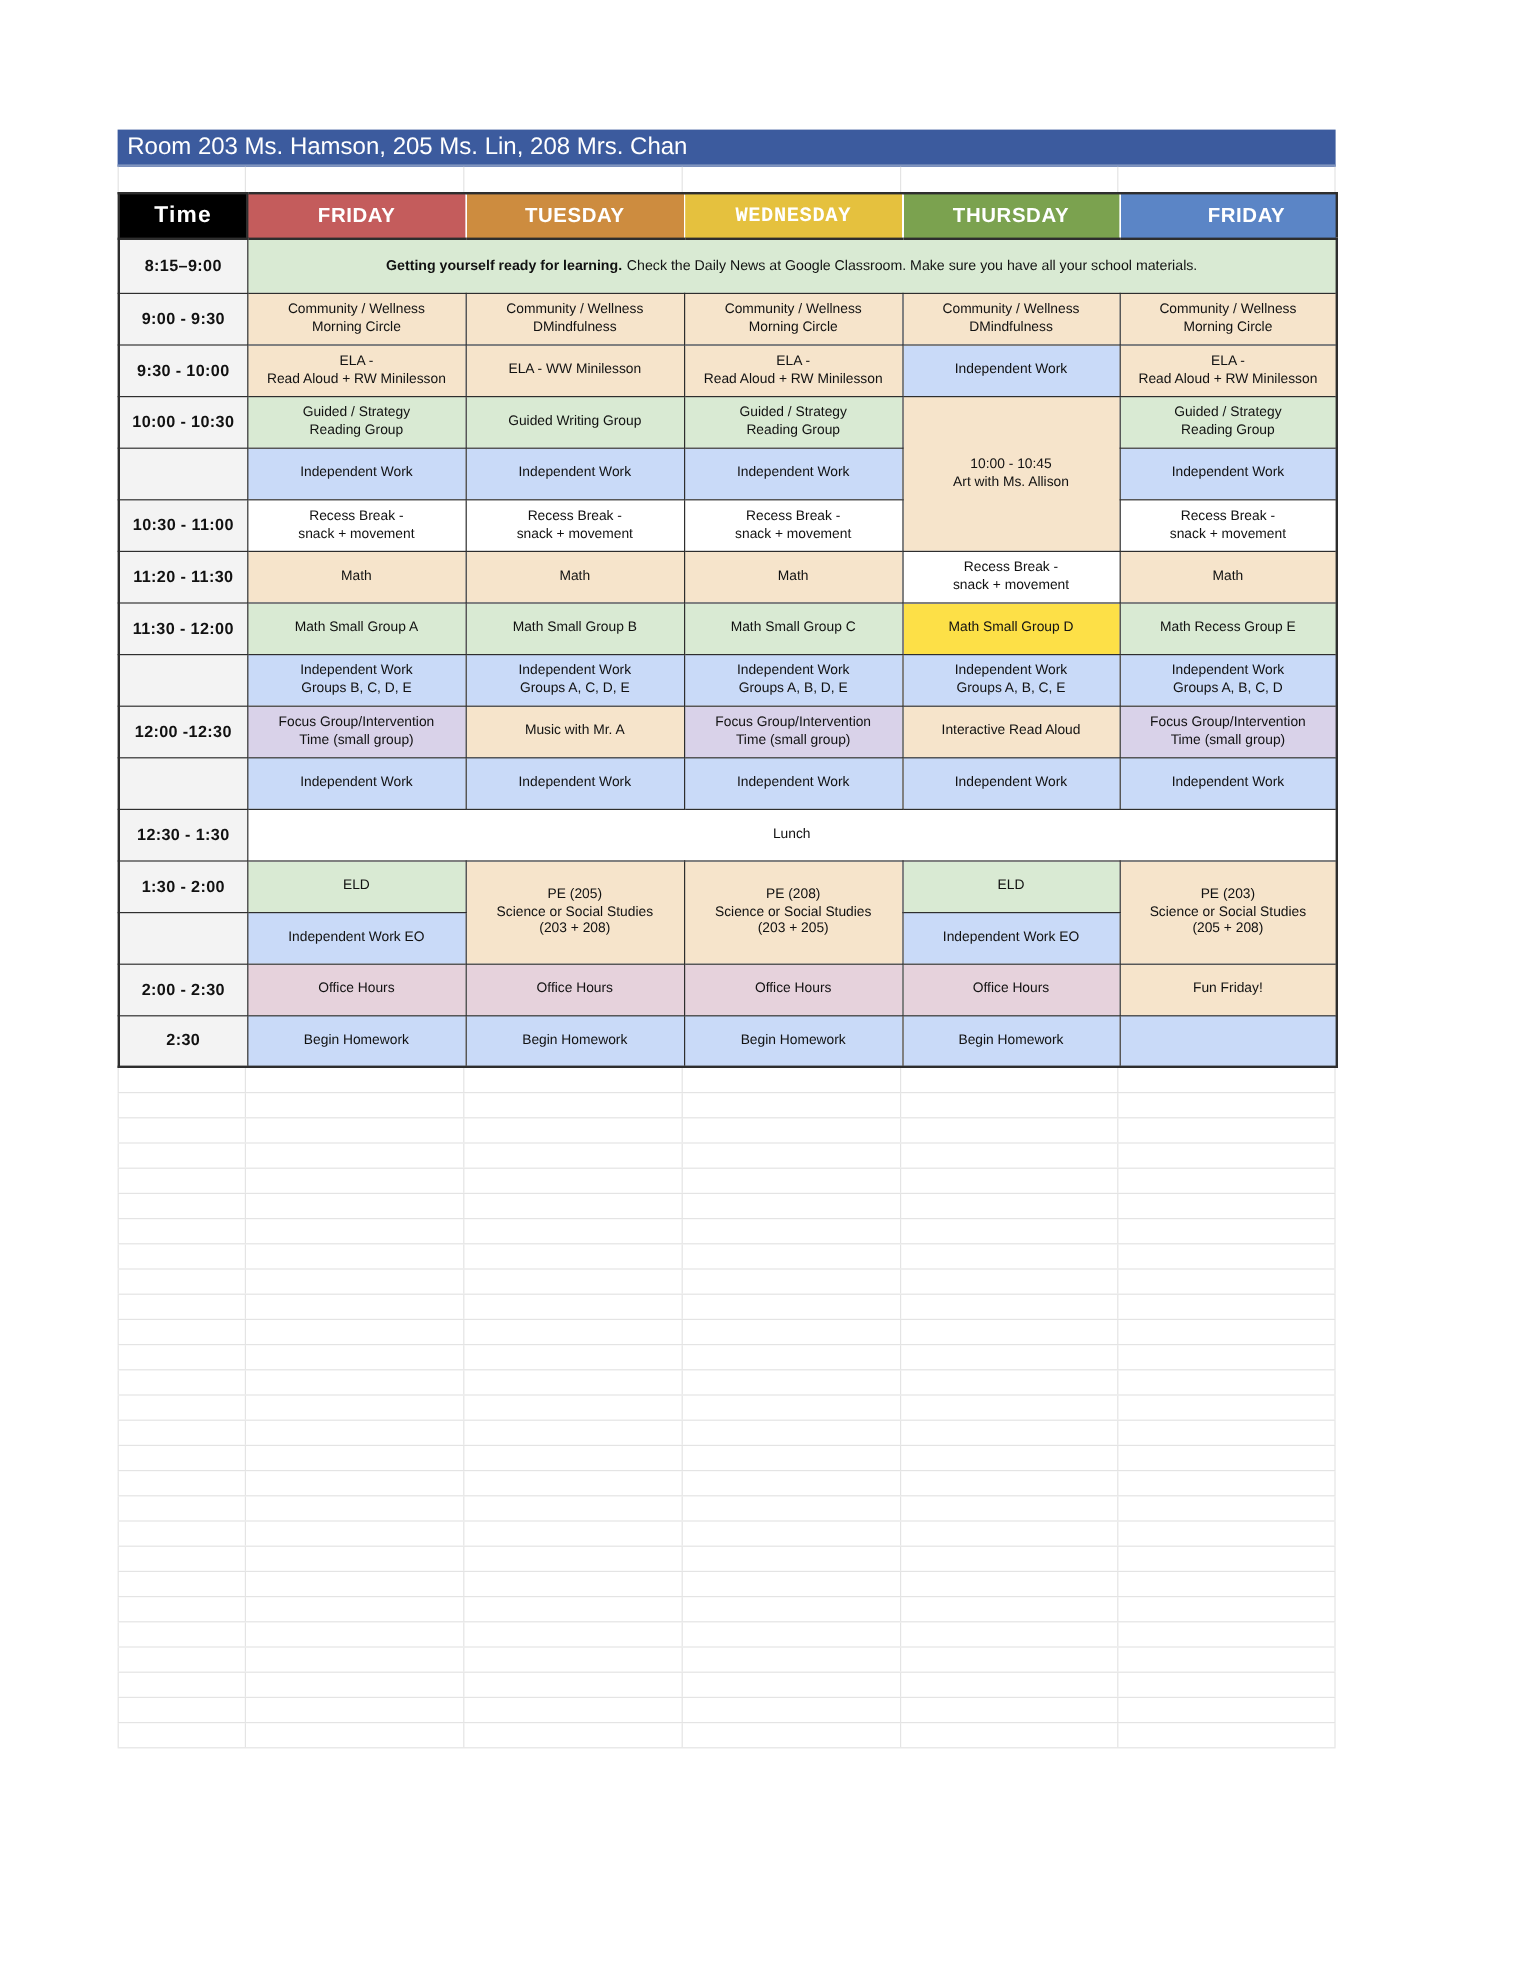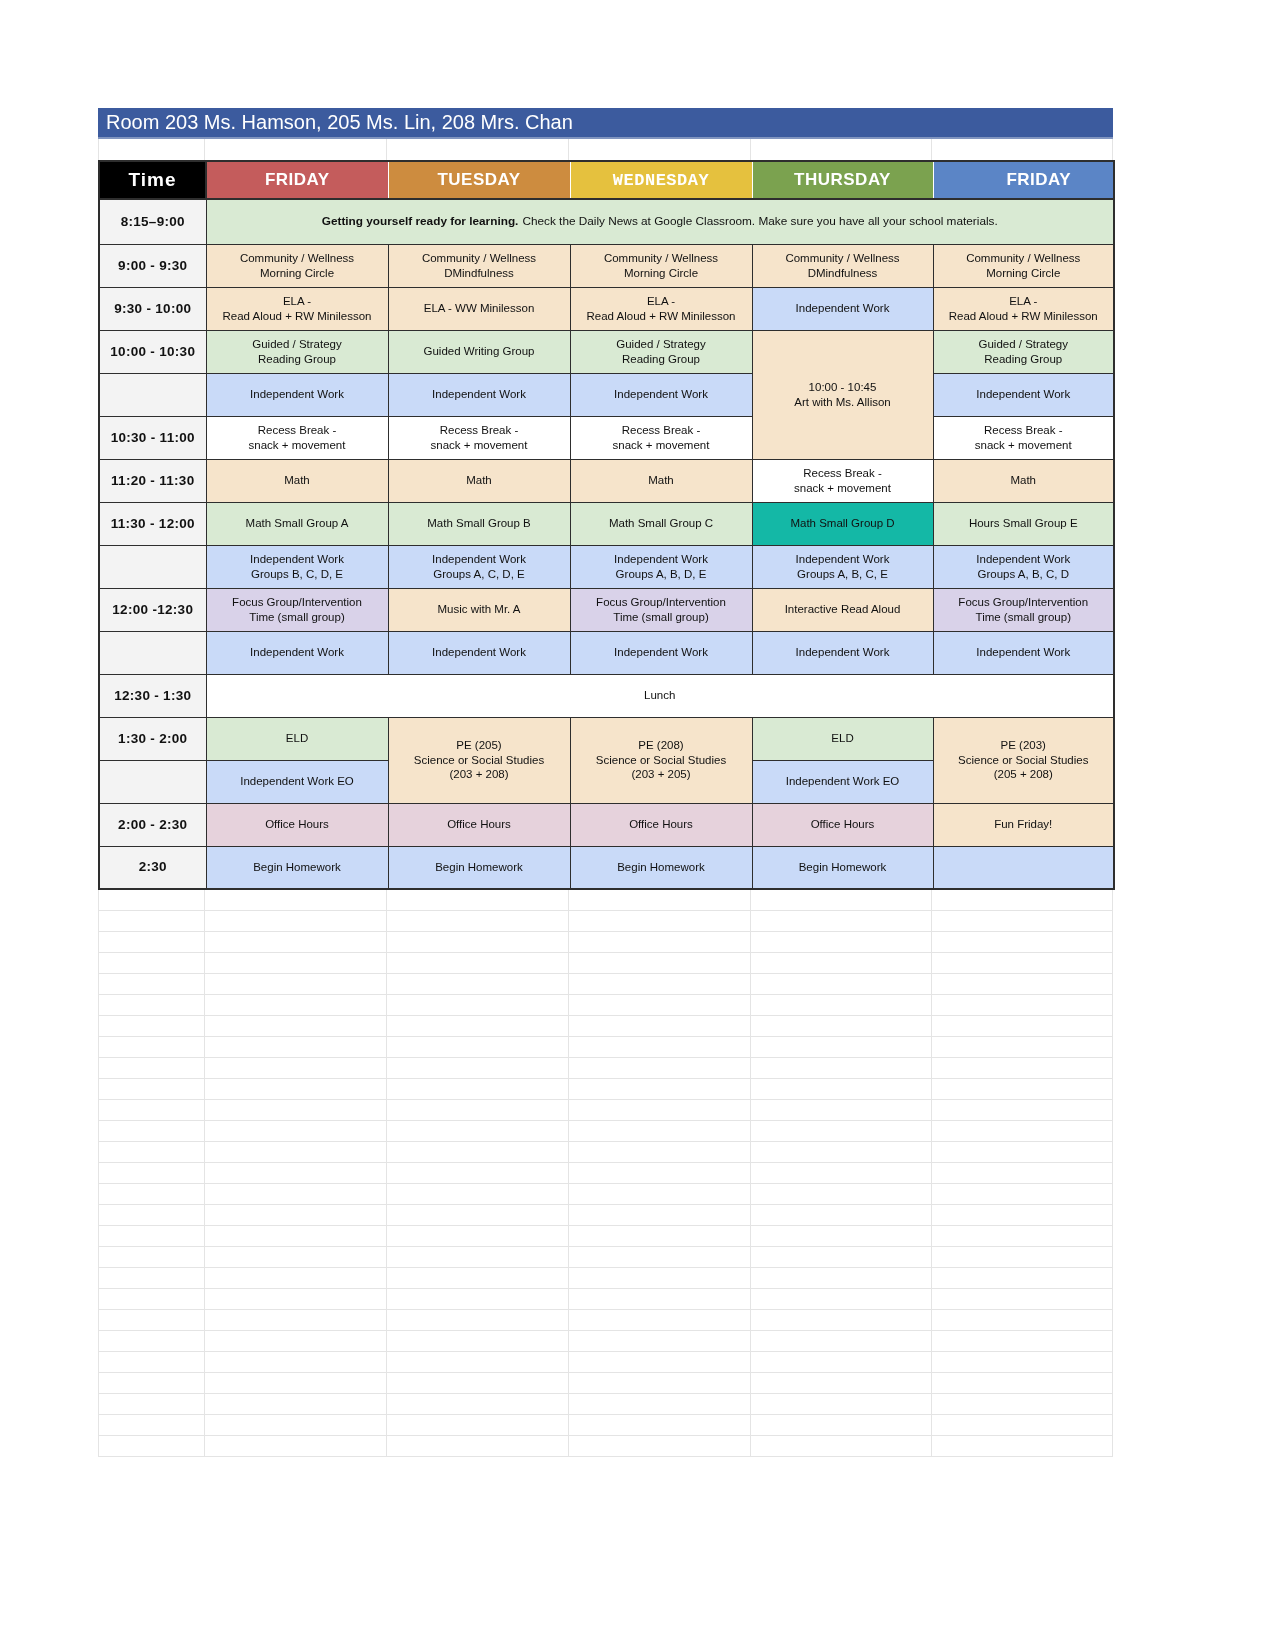--- a/index.html
+++ b/index.html
@@ -190,25 +190,25 @@
           <td class="time" style="background:#f3f3f3">11:30 - 12:00</td>
           <td class="cell" style="background:#d9ead3">
             <div class="ln">Math Small Group A</div>
           </td>
           <td class="cell" style="background:#d9ead3">
             <div class="ln">Math Small Group B</div>
           </td>
           <td class="cell" style="background:#d9ead3">
             <div class="ln">Math Small Group C</div>
           </td>
-          <td class="cell" style="background:#14b8a6">
+          <td class="cell" style="background:#fde047">
             <div class="ln">Math Small Group D</div>
           </td>
           <td class="cell" style="background:#d9ead3">
-            <div class="ln">Hours Small Group E</div>
+            <div class="ln">Math Recess Group E</div>
           </td>
         </tr>
         <tr>
           <td class="time" style="background:#f3f3f3"></td>
           <td class="cell" style="background:#c9daf8">
             <div class="ln">Independent Work</div>
             <div class="ln">Groups B, C, D, E</div>
           </td>
           <td class="cell" style="background:#c9daf8">
             <div class="ln">Independent Work</div>

